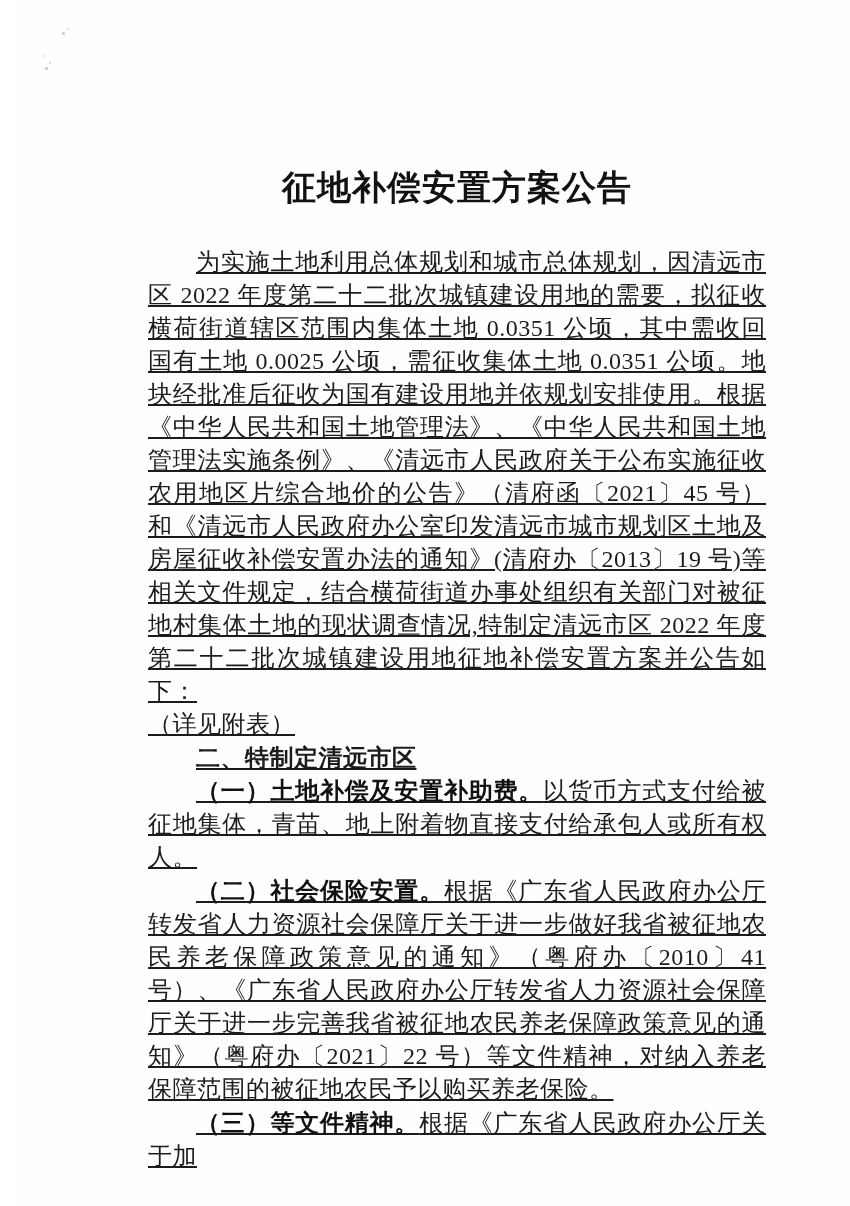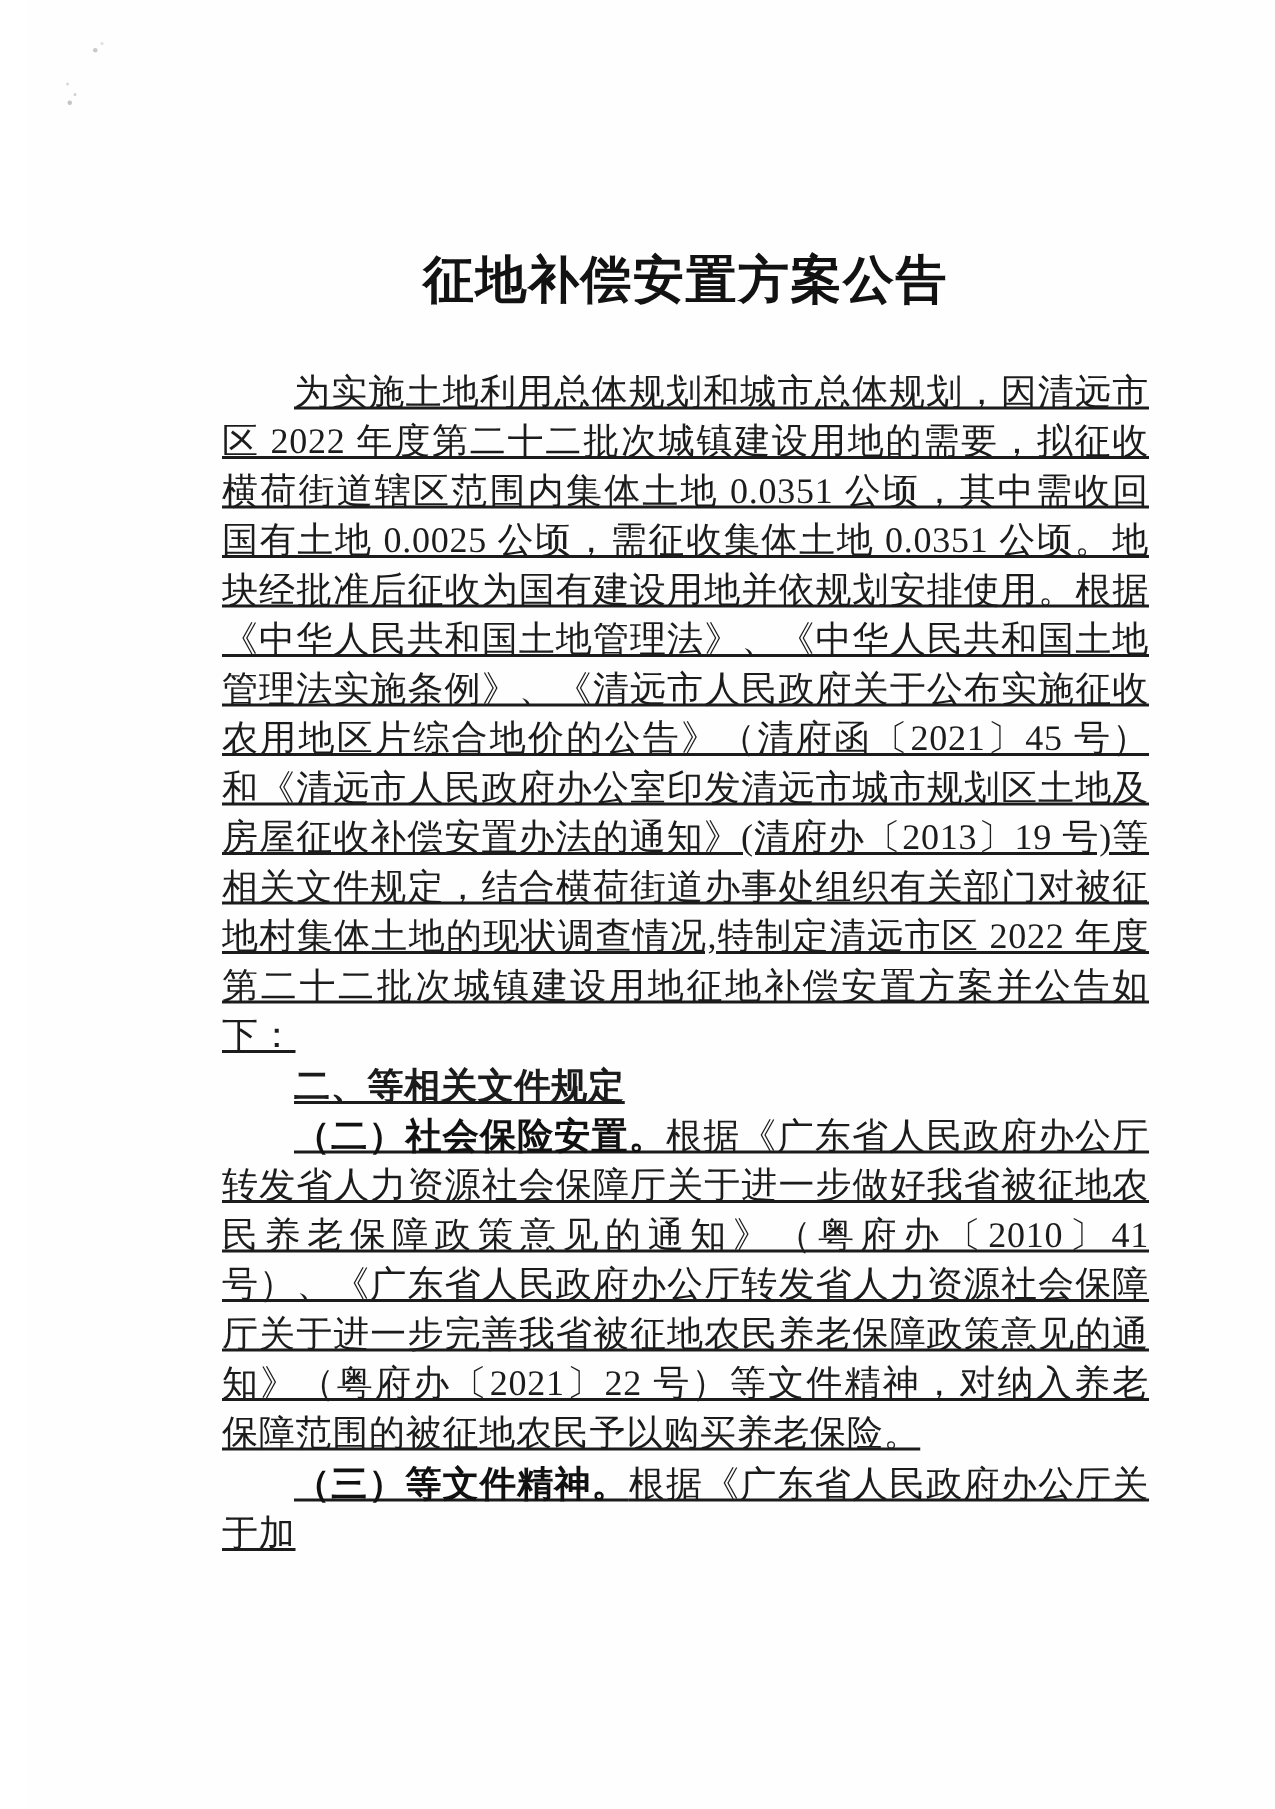--- a/index.html
+++ b/index.html
@@ -71,22 +71,24 @@
   <span class="speck speck-4"></span>
   <span class="speck speck-5"></span>
 
   <div class="doc">
 
     <h1 class="doc-title">征地补偿安置方案公告</h1>
 
     <p class="ind">为实施土地利用总体规划和城市总体规划，因清远市区 2022 年度第二十二批次城镇建设用地的需要，拟征收横荷街道辖区范围内集体土地 0.0351 公顷，其中需收回国有土地 0.0025 公顷，需征收集体土地 0.0351 公顷。地块经批准后征收为国有建设用地并依规划安排使用。根据《中华人民共和国土地管理法》、《中华人民共和国土地管理法实施条例》、《清远市人民政府关于公布实施征收农用地区片综合地价的公告》（清府函〔2021〕45 号）和《清远市人民政府办公室印发清远市城市规划区土地及房屋征收补偿安置办法的通知》(清府办〔2013〕19 号)等相关文件规定，结合横荷街道办事处组织有关部门对被征地村集体土地的现状调查情况,特制定清远市区 2022 年度第二十二批次城镇建设用地征地补偿安置方案并公告如下：</p>
 
 
+    <p>（详见附表）</p>
 
-    <p class="ind hd">二、等相关文件规定</p>
+    <p class="ind hd">二、特制定清远市区</p>
 
+    <p class="ind"><span class="lead">（一）土地补偿及安置补助费。</span><span>以货币方式支付给被征地集体，青苗、地上附着物直接支付给承包人或所有权人。</span></p>
 
     <p class="ind"><span class="lead">（二）社会保险安置。</span><span>根据《广东省人民政府办公厅转发省人力资源社会保障厅关于进一步做好我省被征地农民养老保障政策意见的通知》（粤府办〔2010〕41 号）、《广东省人民政府办公厅转发省人力资源社会保障厅关于进一步完善我省被征地农民养老保障政策意见的通知》（粤府办〔2021〕22 号）等文件精神，对纳入养老保障范围的被征地农民予以购买养老保险。</span></p>
 
     <p class="ind"><span class="lead">（三）等文件精神。</span><span>根据《广东省人民政府办公厅关于加</span></p>
 
   </div>
 </div>
 
 </body></html>

